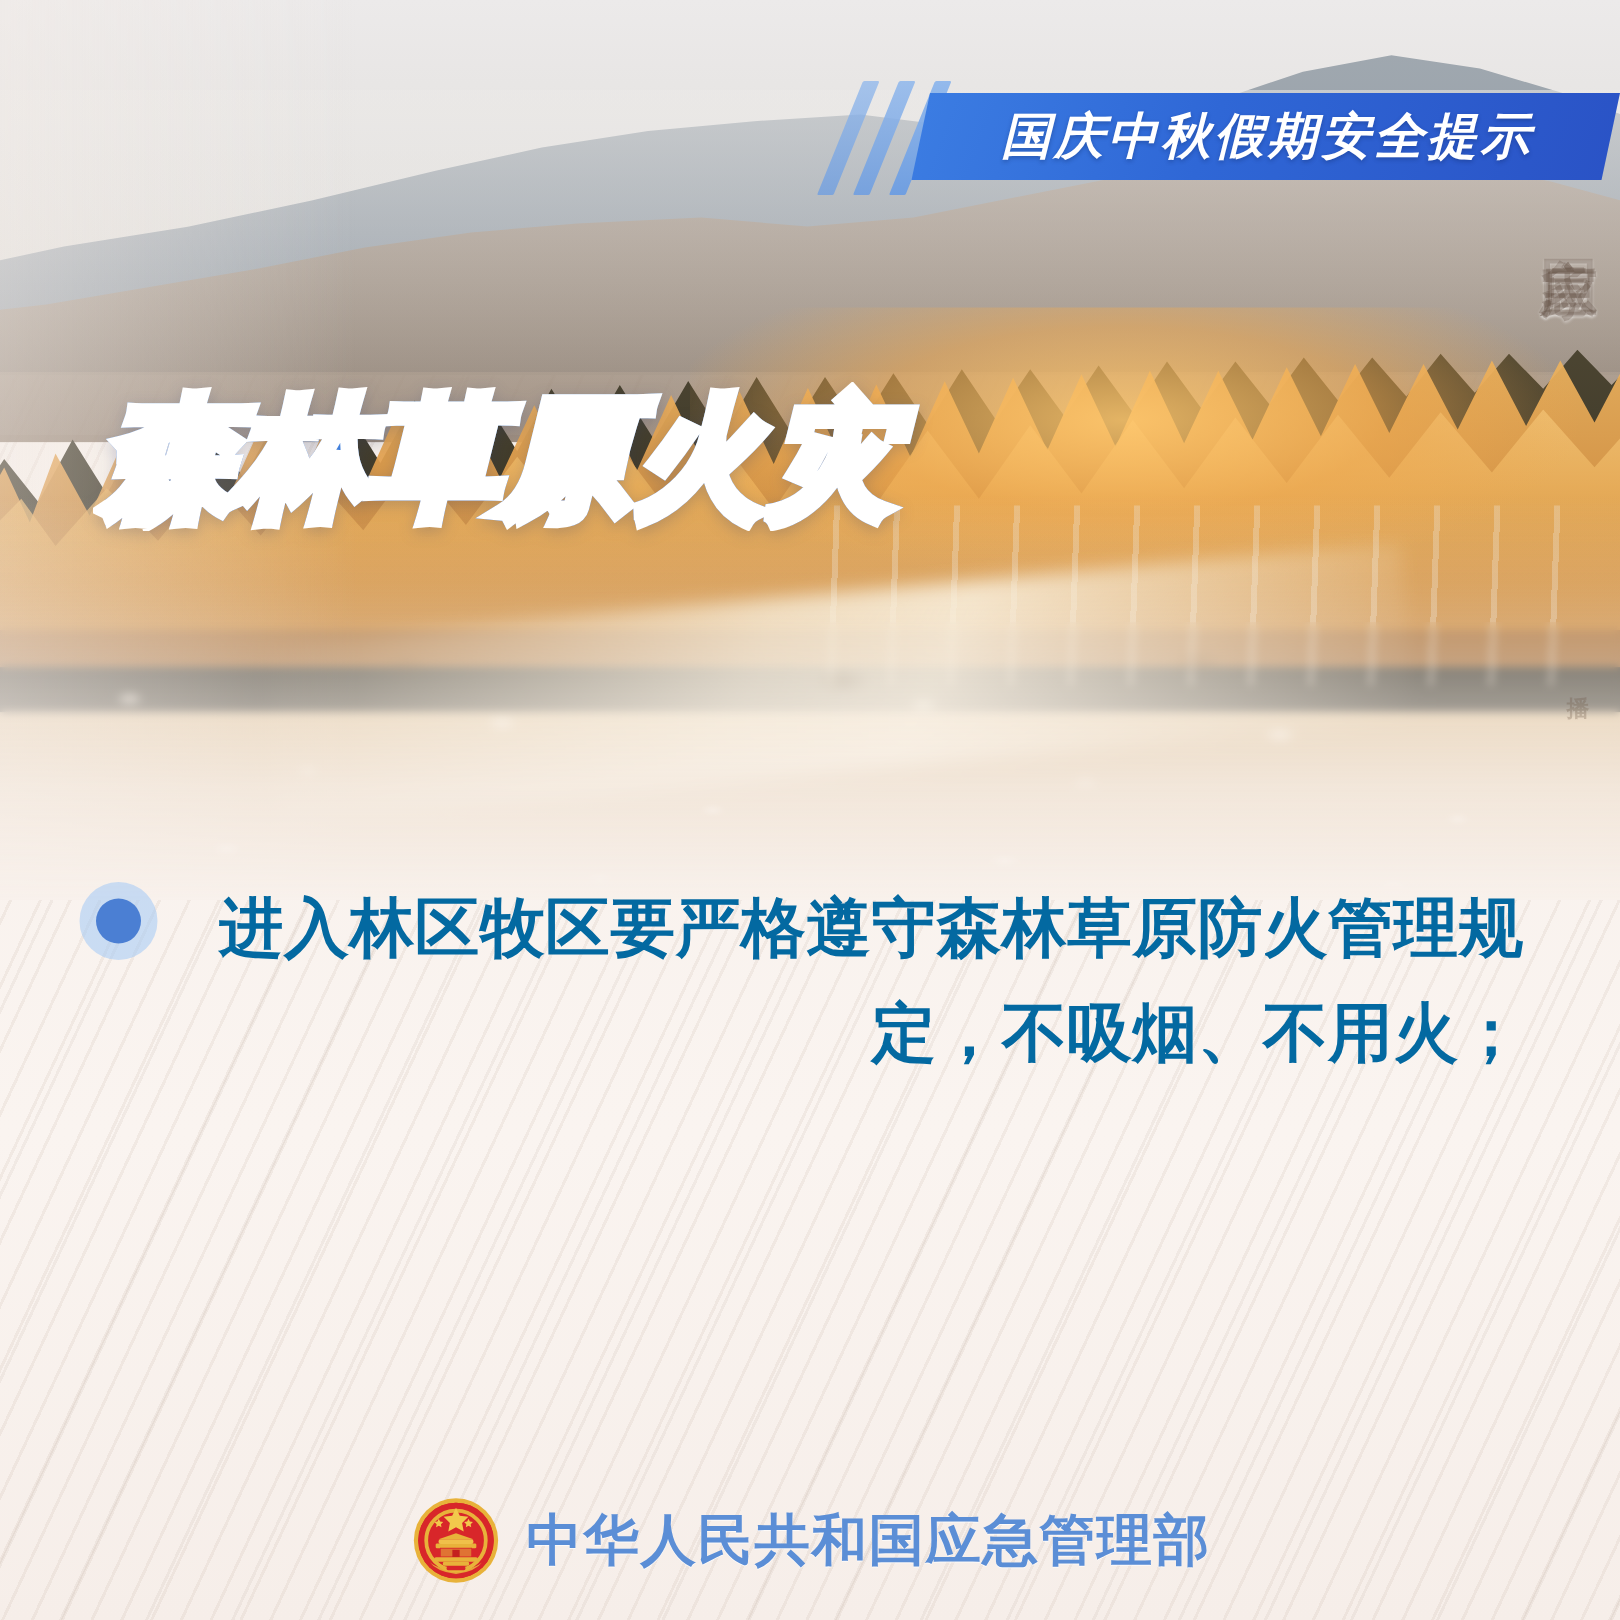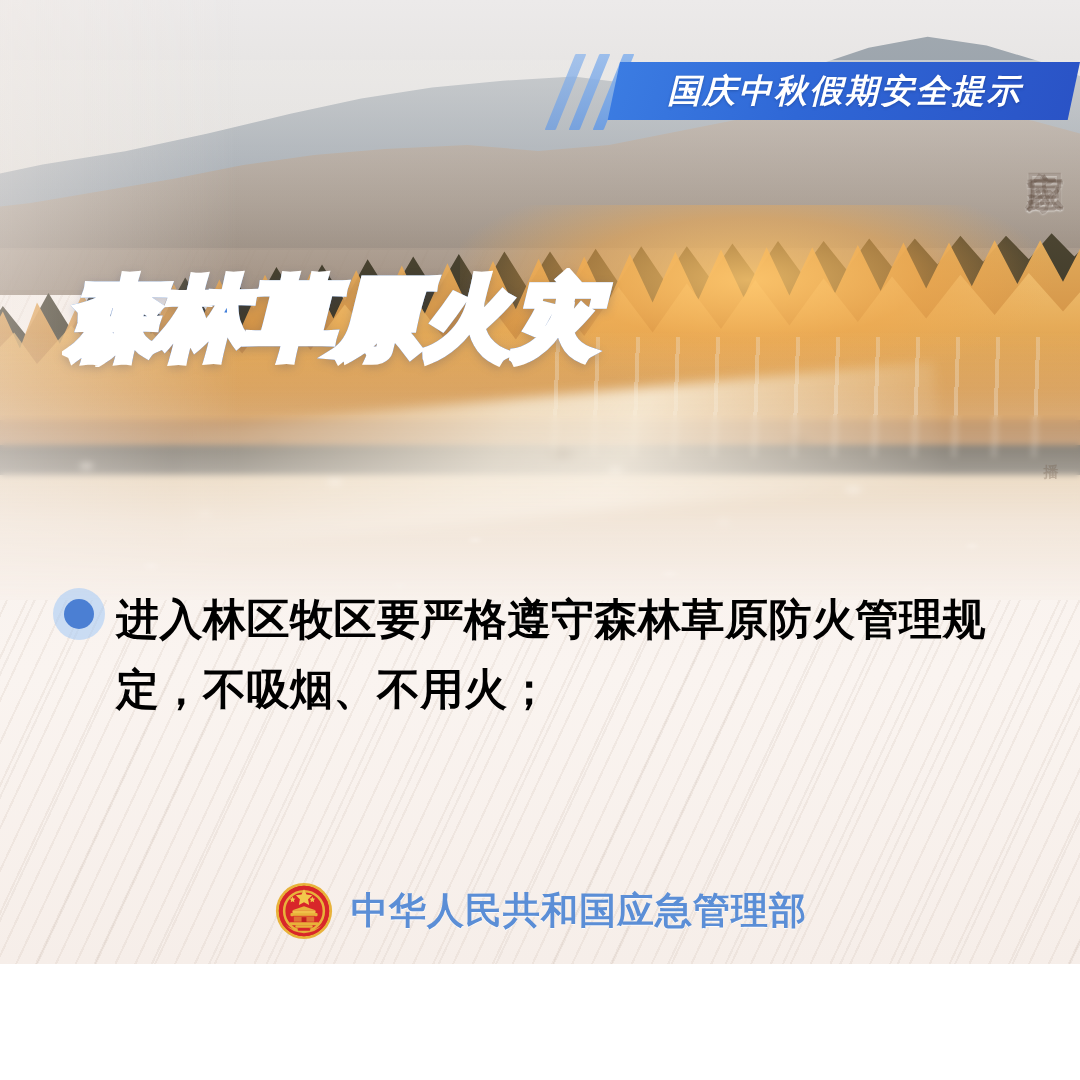--- a/index.html
+++ b/index.html
@@ -4,21 +4,21 @@
 <title>Safety Poster</title>
 <style>
   html, body {
     margin: 0;
     padding: 0;
     background: #ffffff;
   }
   #poster {
     position: relative;
     width: 1080px;
-    height: 964px;
+    height: 1080px;
     overflow: hidden;
     font-family: "Liberation Sans", "DejaVu Sans", sans-serif;
     background: #f8f1ec;
   }
 
   
   .paper-base {
     position: absolute;
     inset: 0;
     background:
@@ -291,21 +291,21 @@
     white-space: nowrap;
     -webkit-text-stroke: 9px #ffffff;
     paint-order: stroke fill;
     background: linear-gradient(180deg,#7db0ec 0%, #4a87df 34%, #2463cd 66%, #1b54c0 100%);
     -webkit-background-clip: text;
     background-clip: text;
     color: transparent;
     filter: drop-shadow(0 3px 5px rgba(40,60,110,.22));
   }
   .headline-line.l1 { font-size: 86px; }
-  .headline-line.l2 { font-size: 86px; margin-top: 28px; }
+  .headline-line.l2 { font-size: 86px; margin-top: 16px; }
 
   
   .bullets {
     position: absolute;
     left: 64px; top: 585px;
     width: 952px;
   }
   .bullet-row {
     display: flex;
     align-items: flex-start;
@@ -314,26 +314,26 @@
   .bullet-dot {
     flex: 0 0 auto;
     width: 30px; height: 30px;
     margin: 14px 22px 0 0;
     border-radius: 50%;
     background: #4b7fd3;
     box-shadow: 0 0 0 11px rgba(162,200,246,.55);
   }
   .bullet-text {
     flex: 1 1 auto;
-    color: #000000;
+    color: #0369a1;
     font-size: 43px;
     font-weight: 700;
     line-height: 1.62;
     letter-spacing: .5px;
-    text-align: left;
+    text-align: right;
   }
 
   
   .footer {
     position: absolute;
     left: 0; bottom: 22px;
     width: 1080px;
     display: flex;
     align-items: center;
     justify-content: center;

